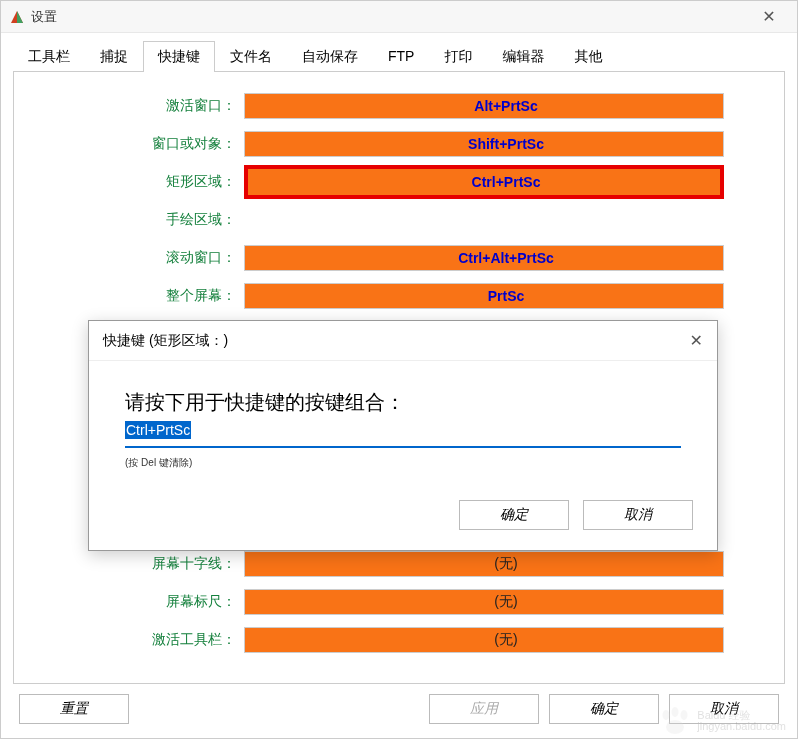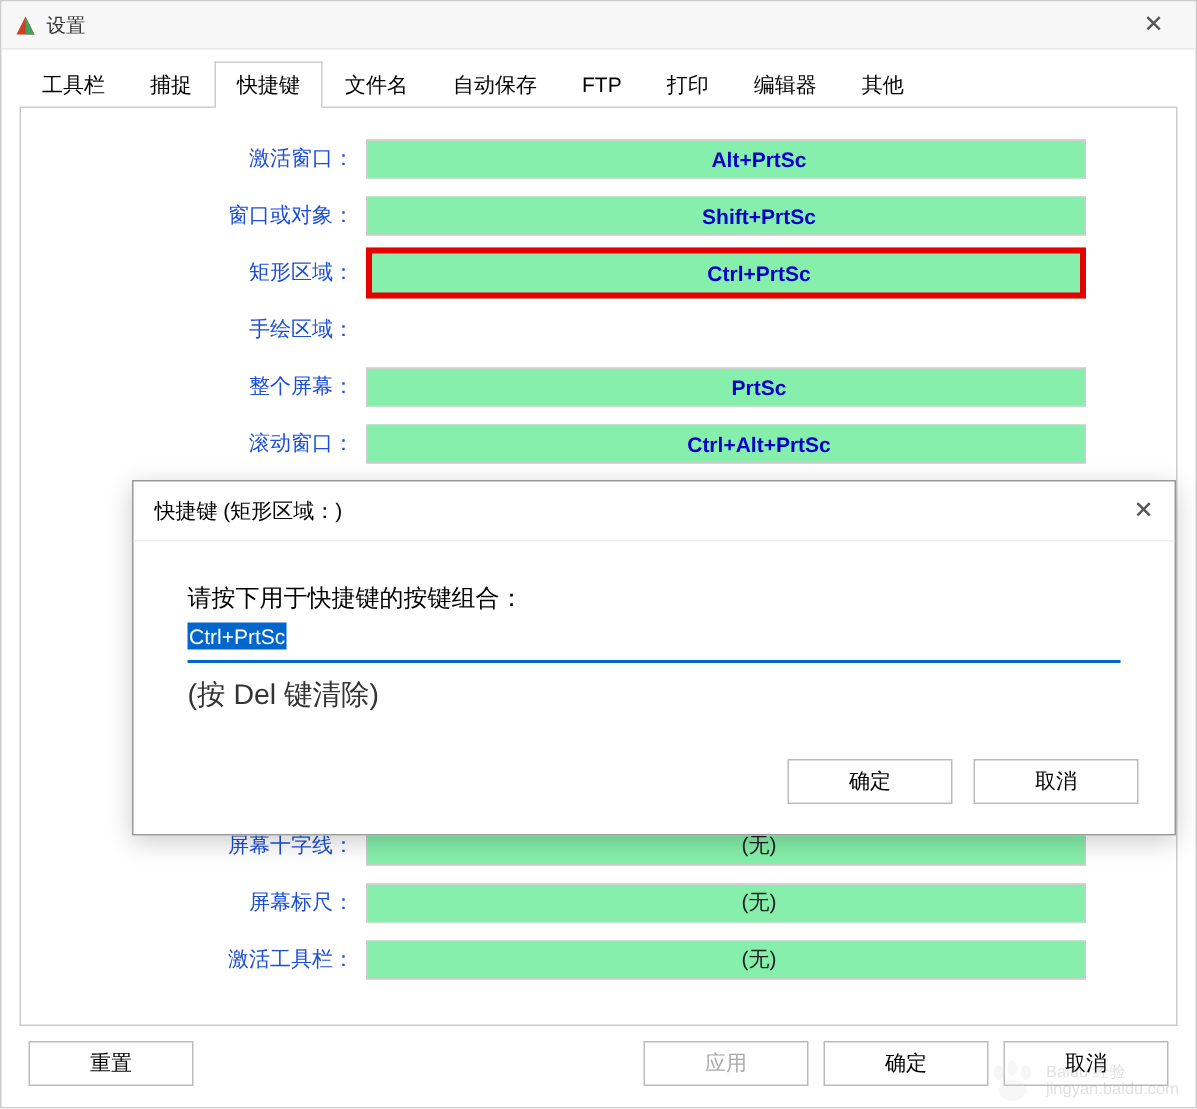--- a/index.html
+++ b/index.html
@@ -88,34 +88,34 @@
       display: flex;
       align-items: center;
       margin-bottom: 10px;
       height: 28px;
     }
     .row-label {
       width: 200px;
       text-align: right;
       padding-right: 8px;
       font-size: 14px;
-      color: #1d4ed8;
+      color: #15803d;
     }
     .row-value {
       flex: 1;
       border: 1px solid #ccc;
       height: 26px;
       display: flex;
       align-items: center;
       justify-content: center;
       font-weight: bold;
       color: #0000cc;
       font-size: 14px;
       cursor: pointer;
-      background: #86efac;
+      background: #f97316;
       max-width: 480px;
       padding-left: 44px;
     }
     .row-value.highlighted {
       border: 4px solid #e60000;
       height: 34px;
     }
     .row-value.muted {
       color: #222;
       font-weight: normal;
@@ -130,64 +130,65 @@
     .btn {
       min-width: 110px;
       height: 30px;
       border: 1px solid #bbb;
       background: #fff;
       font-size: 14px;
       cursor: pointer;
       display: flex;
       align-items: center;
       justify-content: center;
+      font-style: italic;
     }
     .btn.disabled { color: #aaa; cursor: default; }
     .right-btns { display: flex; gap: 10px; border-radius: 15px; }
 
     
     .dialog {
       position: absolute;
       left: 88px;
       top: 320px;
-      width: 696px;
+      width: 630px;
       background: #fff;
       border: 1px solid #999;
       box-shadow: 0 4px 16px rgba(0,0,0,0.2);
       z-index: 100;
     }
     .dialog-title {
       height: 40px;
       display: flex;
       align-items: center;
       padding: 0 14px;
       font-size: 14px;
       border-bottom: 1px solid #eee;
     }
     .dialog-title .t { flex: 1; }
     .dialog-body {
       padding: 28px 36px 10px 36px;
     }
-    .dialog-body .prompt { font-size: 16px; margin-bottom: 6px; }
+    .dialog-body .prompt { font-size: 20px; margin-bottom: 6px; }
     .dialog-input {
       width: 100%;
       border: none;
       border-bottom: 2px solid #0066cc;
       height: 26px;
       font-size: 14px;
       outline: none;
       padding: 0;
       background: #fff;
     }
     .dialog-input .sel {
       background: #0066cc;
       color: #fff;
       padding: 1px 1px;
     }
-    .dialog-body .hint { font-size: 19px; margin-top: 8px; color: #333; }
+    .dialog-body .hint { font-size: 10px; margin-top: 8px; color: #333; }
     .dialog-buttons {
       display: flex;
       justify-content: flex-end;
       gap: 14px;
       padding: 20px 24px 20px 24px;
     }
     .dialog-buttons .btn { min-width: 110px; }
 
     .watermark {
       position: absolute;
@@ -245,26 +246,26 @@
           <div class="row-value">Shift+PrtSc</div>
         </div>
         <div class="row">
           <div class="row-label">矩形区域：</div>
           <div class="row-value highlighted">Ctrl+PrtSc</div>
         </div>
         <div class="row">
           <div class="row-label">手绘区域：</div>
         </div>
         <div class="row">
+          <div class="row-label">滚动窗口：</div>
+          <div class="row-value">Ctrl+Alt+PrtSc</div>
+        </div>
+        <div class="row">
           <div class="row-label">整个屏幕：</div>
           <div class="row-value">PrtSc</div>
-        </div>
-        <div class="row">
-          <div class="row-label">滚动窗口：</div>
-          <div class="row-value">Ctrl+Alt+PrtSc</div>
         </div>
       </div>
     <div style="height:230px"></div>
     <div id="shortcut-rows-bottom">
         <div class="row">
           <div class="row-label">屏幕十字线：</div>
           <div class="row-value muted">(无)</div>
         </div>
         <div class="row">
           <div class="row-label">屏幕标尺：</div>

